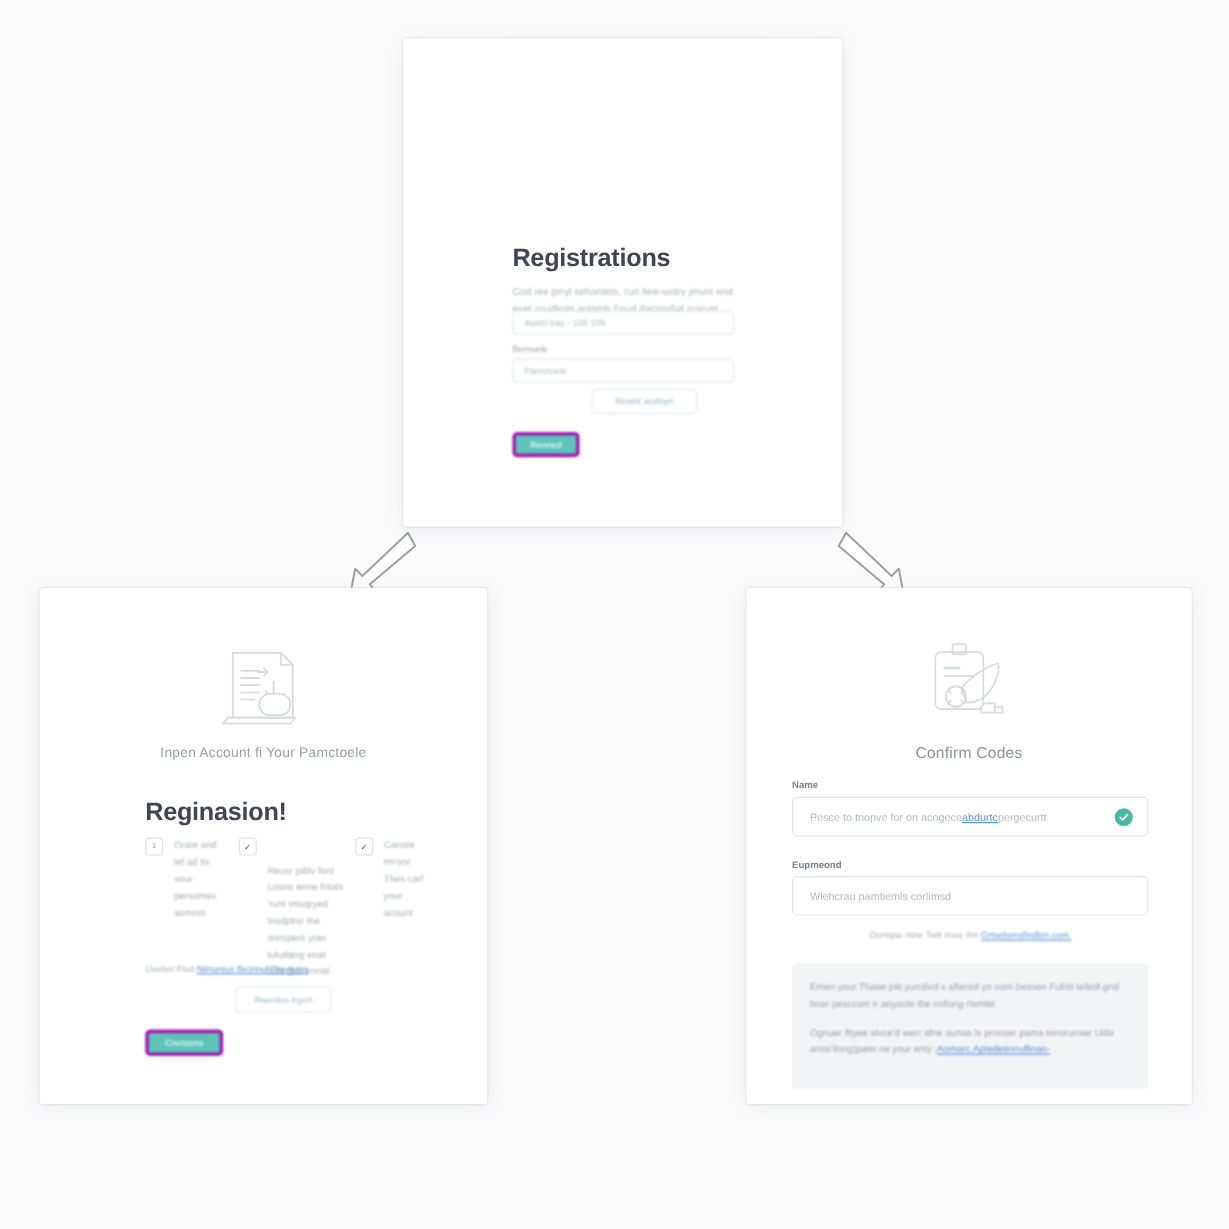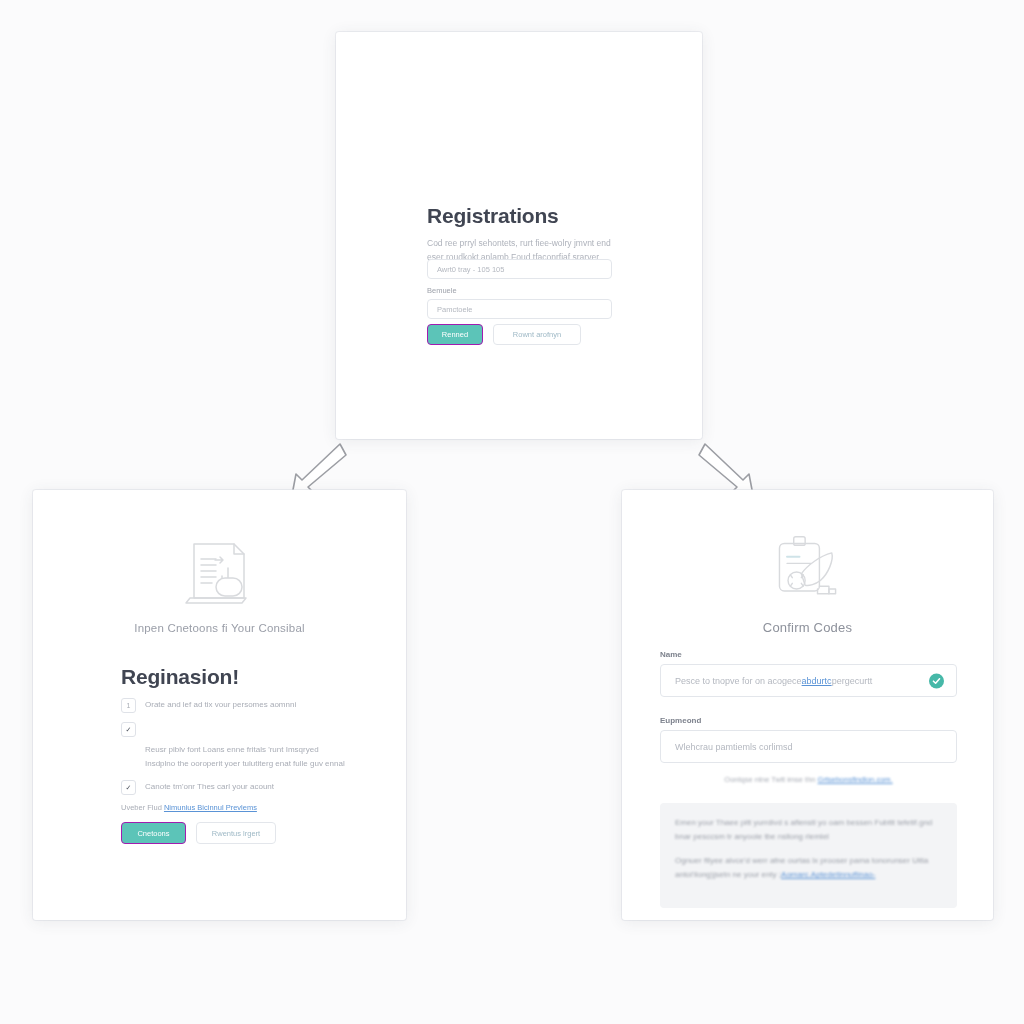--- a/index.html
+++ b/index.html
@@ -81,25 +81,25 @@
   
   .btn-row{display:flex;gap:10px;}
   .btn{
     box-sizing:border-box;
     border-radius:4px;
     font-size:7.5px;
     display:flex;align-items:center;justify-content:center;
     filter:blur(.7px);
     cursor:pointer;
   }
-  .btn-primary{background:#5cc4b8;color:#ffffff;border:1px solid #a21caf;}
+  .btn-primary{background:#5cc4b8;color:#ffffff;border:3px solid #a21caf;margin-top:36px;}
   .btn-ghost{background:#ffffff;color:#9fb9c6;border:1px solid #e3e6eb;}
 
   
-  .clist{display:flex;flex-direction:column;gap:9px;}
+  .clist{display:flex;gap:9px;}
   .citem{display:flex;gap:9px;align-items:flex-start;}
   .cbox{
     flex:0 0 auto;
     width:13px;height:13px;border-radius:3px;
     border:1px solid #dfe2e8;background:#fff;
     display:flex;align-items:center;justify-content:center;
     font-size:7px;color:#a8acb5;
   }
   .cbox.checked{color:#4a4f5a;}
   .ctext{
@@ -182,21 +182,21 @@
             <line x1="19" y1="27" x2="34" y2="27"></line>
             <line x1="19" y1="33" x2="34" y2="33"></line>
             <line x1="19" y1="39" x2="34" y2="39"></line>
             <line x1="19" y1="45" x2="30" y2="45"></line>
             <path d="M40 50 v-12 M46 50 v-20 M52 50 v-9"></path>
             <path d="M33 22 l8 0 l-3 -3 M41 22 l-3 3"></path>
             <path d="M8 60 h56 l-4 5 h-56 z"></path>
             <rect x="34" y="40" width="26" height="18" rx="9" fill="#ffffff"></rect>
           </g>
         </svg>
-        <div class="hero-caption">Inpen Cnetoons fi Your Consibal</div>
+        <div class="hero-caption">Inpen Account fi Your Pamctoele</div>
       </div>
 
       <div class="h1" style="position:absolute;left:88px;top:175px;">Reginasion!</div>
 
       <div class="clist" style="position:absolute;left:88px;top:208px;width:235px;">
 
         <div class="citem">
           <div class="cbox">1</div>
           <div class="ctext">Orate and lef ad tix vour persomes aomnni</div>
         </div>

